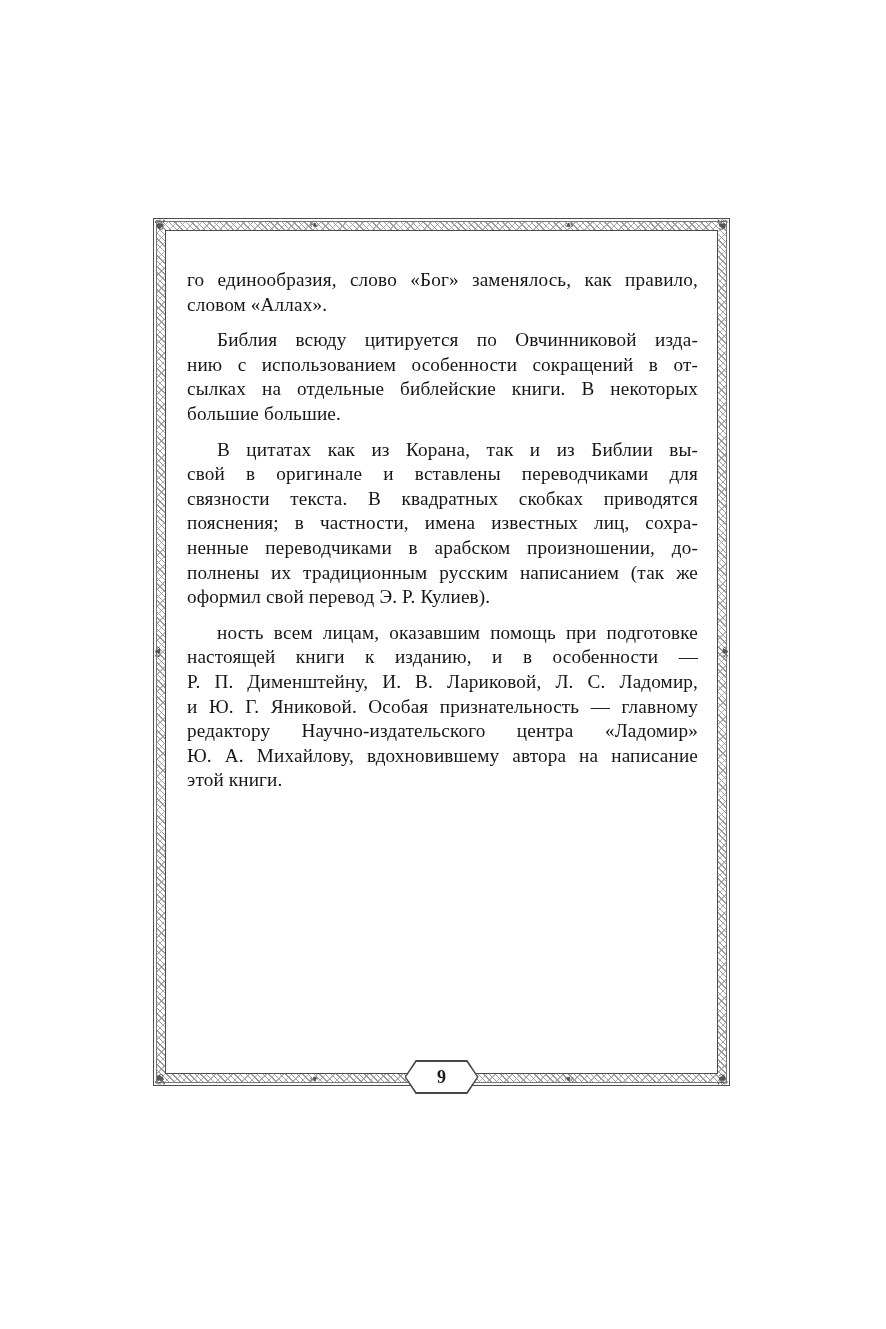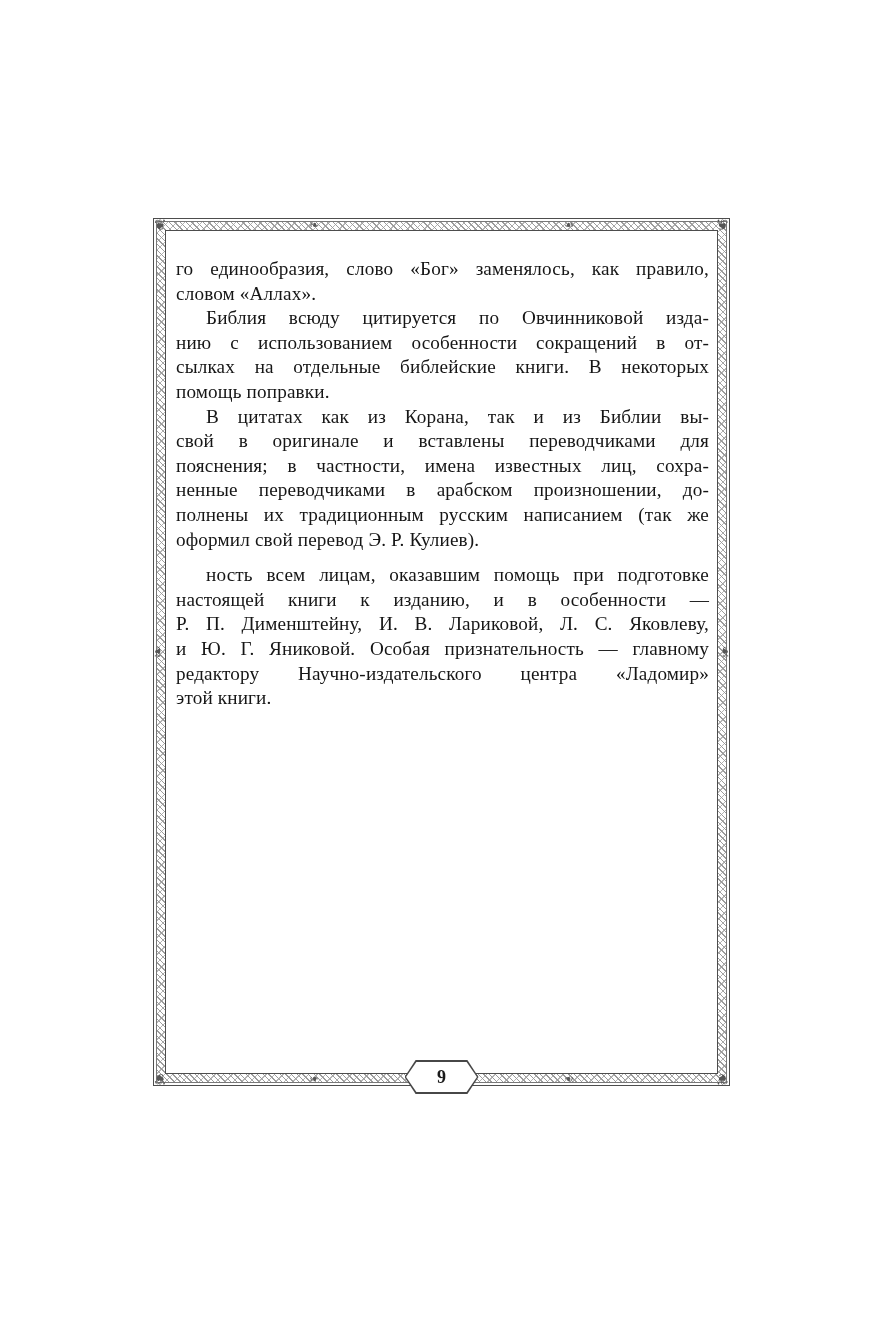--- a/index.html
+++ b/index.html
@@ -82,21 +82,21 @@
     color: #1a1a1a;
   }
 
   
   .text-block {
     font-size: 19.2px;
     line-height: 24.6px;
     letter-spacing: 0.15px;
     color: #161616;
   }
-  .para { margin: 0; }
+  .para { margin: 11px; }
   .para.space-before { margin-top: 11px; }
   .line {
     text-align: justify;
     text-align-last: justify;
     white-space: normal;
   }
   .line.last { text-align-last: left; }
   .para.indent .line:first-child { text-indent: 30px; }
 </style>
 </head>
@@ -122,36 +122,38 @@
         <div class="content">
           <div class="text-block">
               <div class="para">
                 <div class="line">го единообразия, слово «Бог» заменялось, как правило,</div>
                 <div class="line last">словом «Аллах».</div>
               </div>
               <div class="para indent">
                 <div class="line">Библия всюду цитируется по Овчинниковой изда-</div>
                 <div class="line">нию с использованием особенности сокращений в от-</div>
                 <div class="line">сылках на отдельные библейские книги. В некоторых</div>
-                <div class="line last">помощь поправки.</div>
+                <div class="line last">большие большие.</div>
               </div>
               <div class="para indent">
                 <div class="line">В цитатах как из Корана, так и из Библии вы-</div>
                 <div class="line">свой в оригинале и вставлены переводчиками для</div>
+                <div class="line">связности текста. В квадратных скобках приводятся</div>
                 <div class="line">пояснения; в частности, имена известных лиц, сохра-</div>
                 <div class="line">ненные переводчиками в арабском произношении, до-</div>
                 <div class="line">полнены их традиционным русским написанием (так же</div>
                 <div class="line last">оформил свой перевод Э. Р. Кулиев).</div>
               </div>
               <div class="para indent space-before">
                 <div class="line">ность всем лицам, оказавшим помощь при подготовке</div>
                 <div class="line">настоящей книги к изданию, и в особенности —</div>
-                <div class="line">Р. П. Дименштейну,  И. В. Лариковой,  Л. С. Яковлеву,</div>
+                <div class="line">Р. П. Дименштейну,  И. В. Лариковой,  Л. С. Ладомир,</div>
                 <div class="line">и Ю. Г. Яниковой. Особая признательность — главному</div>
                 <div class="line">редактору Научно-издательского центра «Ладомир»</div>
+                <div class="line">Ю. А. Михайлову, вдохновившему автора на написание</div>
                 <div class="line last">этой книги.</div>
               </div>
             </div>
         </div>
       </div>
     </div>
 
     <div class="badge">
       <div class="badge-inner">
         <span class="badge-num">9</span>

